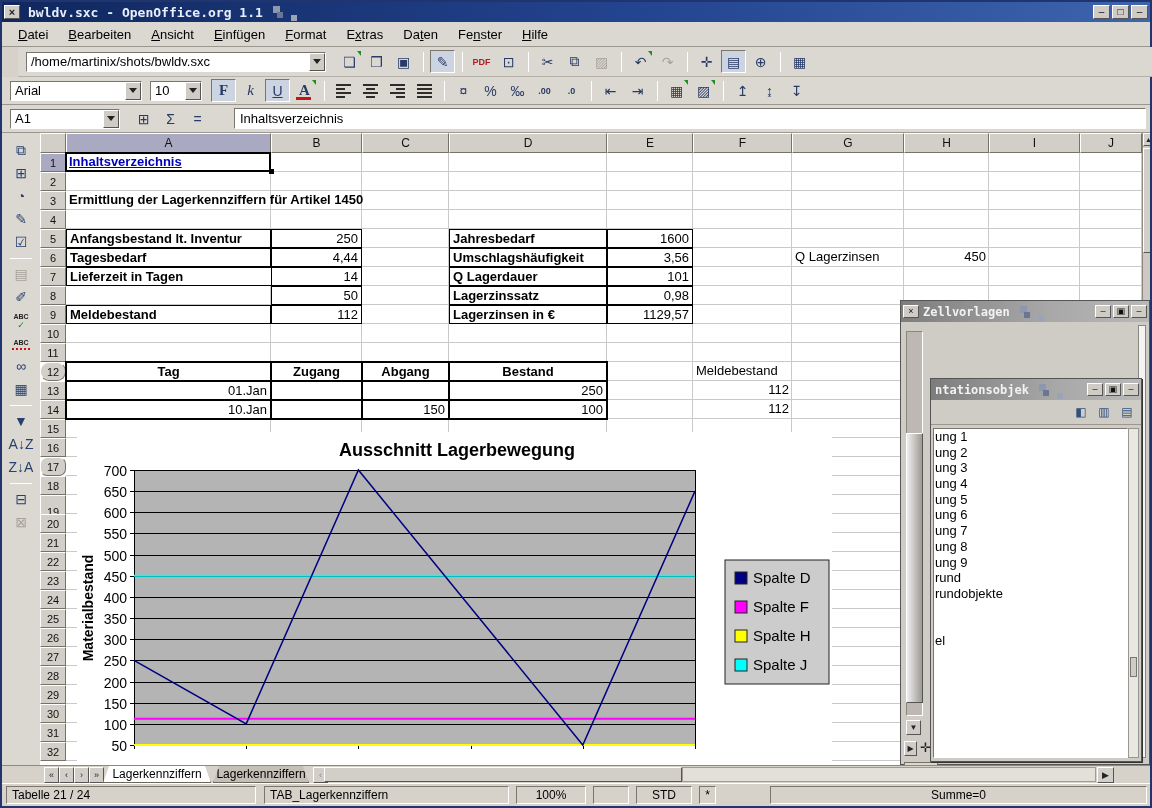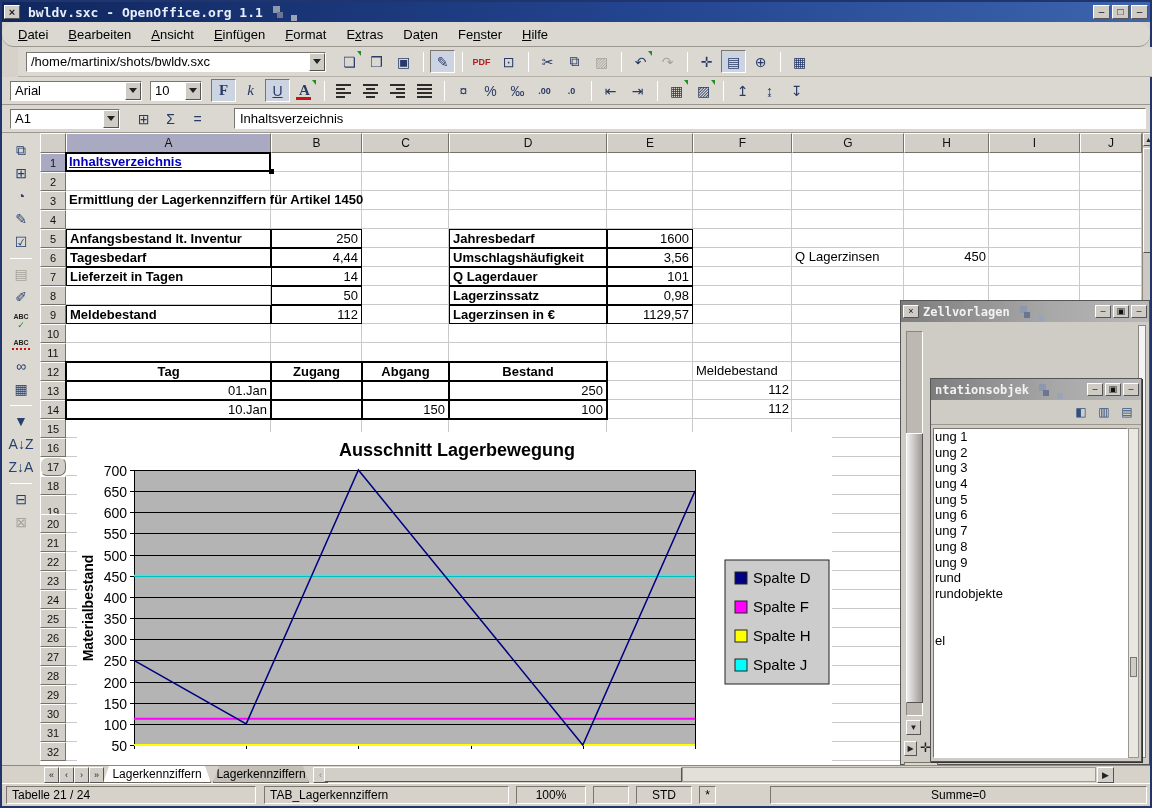--- a/index.html
+++ b/index.html
@@ -17,21 +17,21 @@
   .cascade { position:relative; width:30px; height:16px; margin-left:10px; }
   .cascade::before { content:""; position:absolute; left:0; top:2px; width:7px; height:7px; background:#8d97ad;
     box-shadow: 8px 3px 0 #76809a, 15px 7px 0 #8d97ad, 4px 9px 0 #5d6activity784; }
   .cascade::after { content:""; position:absolute; left:4px; top:8px; width:6px; height:6px; background:#6b7694; box-shadow:14px 3px 0 #9aa3b8; }
   .tb-right { margin-left:auto; display:flex; gap:2px; margin-right:2px; }
   .tb-btn { width:17px; height:14px; background:#cfccc5; border:1px solid; border-color:#fff #555 #555 #fff;
     font-size:10px; line-height:12px; text-align:center; color:#111; }
 
   
   .menubar { position:absolute; left:0; top:20px; width:1148px; height:25px; background:#dbd8d1;
-    border-bottom:1px solid #9b978f; display:flex; align-items:center; padding-left:6px;border-radius:12px; }
+    border-bottom:1px solid #9b978f; display:flex; align-items:center; padding-left:6px; }
   .menu-item { padding:3px 10px; white-space:nowrap; }
   .menu-item u { text-decoration:underline; }
 
   
   .funcbar { position:absolute; left:16px; top:45px; width:1148px; height:30px; background:#dbd8d1;
     border-bottom:1px solid #b5b1a9; display:flex; align-items:center; }
   .objbar  { position:absolute; left:0; top:75px; width:1148px; height:28px; background:#dbd8d1;
     border-bottom:1px solid #9b978f; display:flex; align-items:center; }
   .combo { height:20px; background:#fff; border:1px solid; border-color:#7a766e #fff #fff #7a766e;
     display:flex; align-items:center; position:relative; }
@@ -433,21 +433,21 @@
           <div class="rowhdr" style="top: 39px; height: 19px;">2</div>
           <div class="rowhdr" style="top: 58px; height: 19px;">3</div>
           <div class="rowhdr" style="top: 77px; height: 19px;">4</div>
           <div class="rowhdr" style="top: 96px; height: 19px;">5</div>
           <div class="rowhdr" style="top: 115px; height: 19px;">6</div>
           <div class="rowhdr" style="top: 134px; height: 19px;">7</div>
           <div class="rowhdr" style="top: 153px; height: 19px;">8</div>
           <div class="rowhdr" style="top: 172px; height: 19px;">9</div>
           <div class="rowhdr" style="top: 191px; height: 19px;">10</div>
           <div class="rowhdr" style="top: 210px; height: 19px;">11</div>
-          <div class="rowhdr" style="top: 229px; height: 19px;">12</div>
+          <div class="rowhdr" style="top: 229px; height: 19px; border-radius: 9px;">12</div>
           <div class="rowhdr" style="top: 248px; height: 19px;">13</div>
           <div class="rowhdr" style="top: 267px; height: 19px;">14</div>
           <div class="rowhdr" style="top: 286px; height: 19px;">15</div>
           <div class="rowhdr" style="top: 305px; height: 19px;">16</div>
           <div class="rowhdr" style="top: 324px; height: 19px; border-radius: 7px;">17</div>
           <div class="rowhdr" style="top: 343px; height: 19px;">18</div>
           <div class="rowhdr" style="top: 362px; height: 33px;">19</div>
           <div class="rowhdr" style="top: 381px; height: 19px;">20</div>
           <div class="rowhdr" style="top: 400px; height: 19px;">21</div>
           <div class="rowhdr" style="top: 419px; height: 19px;">22</div>

